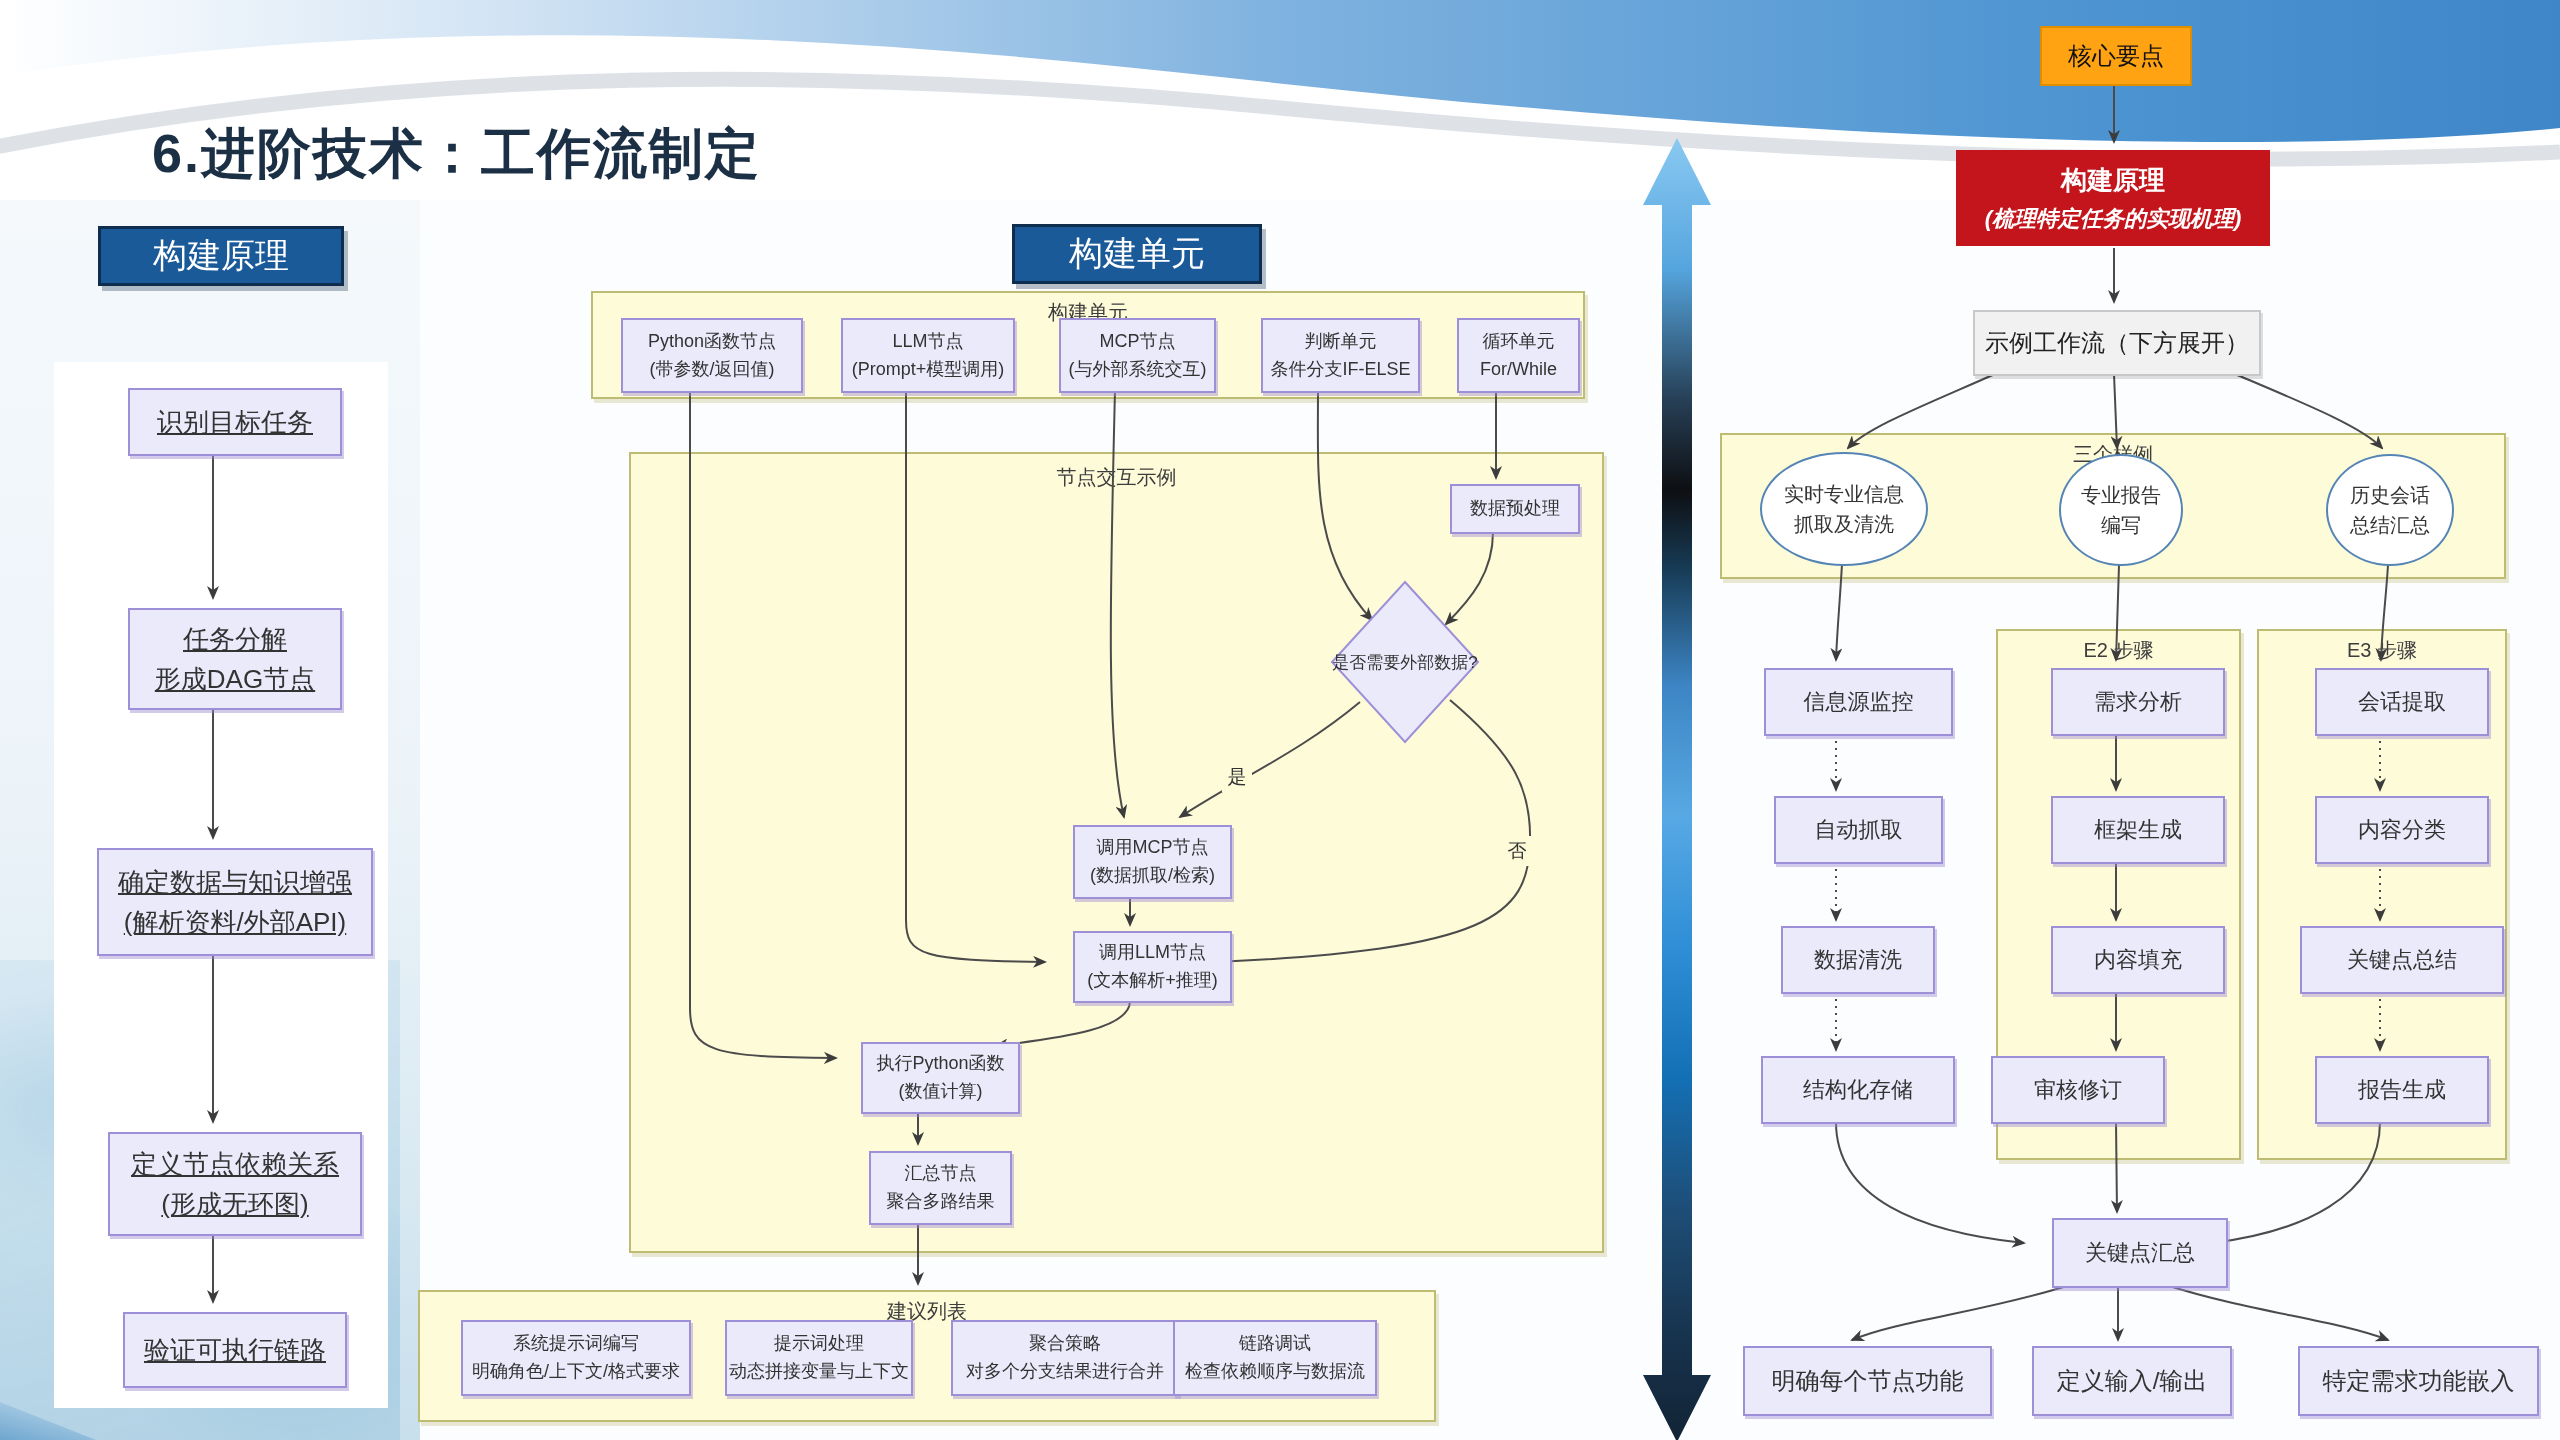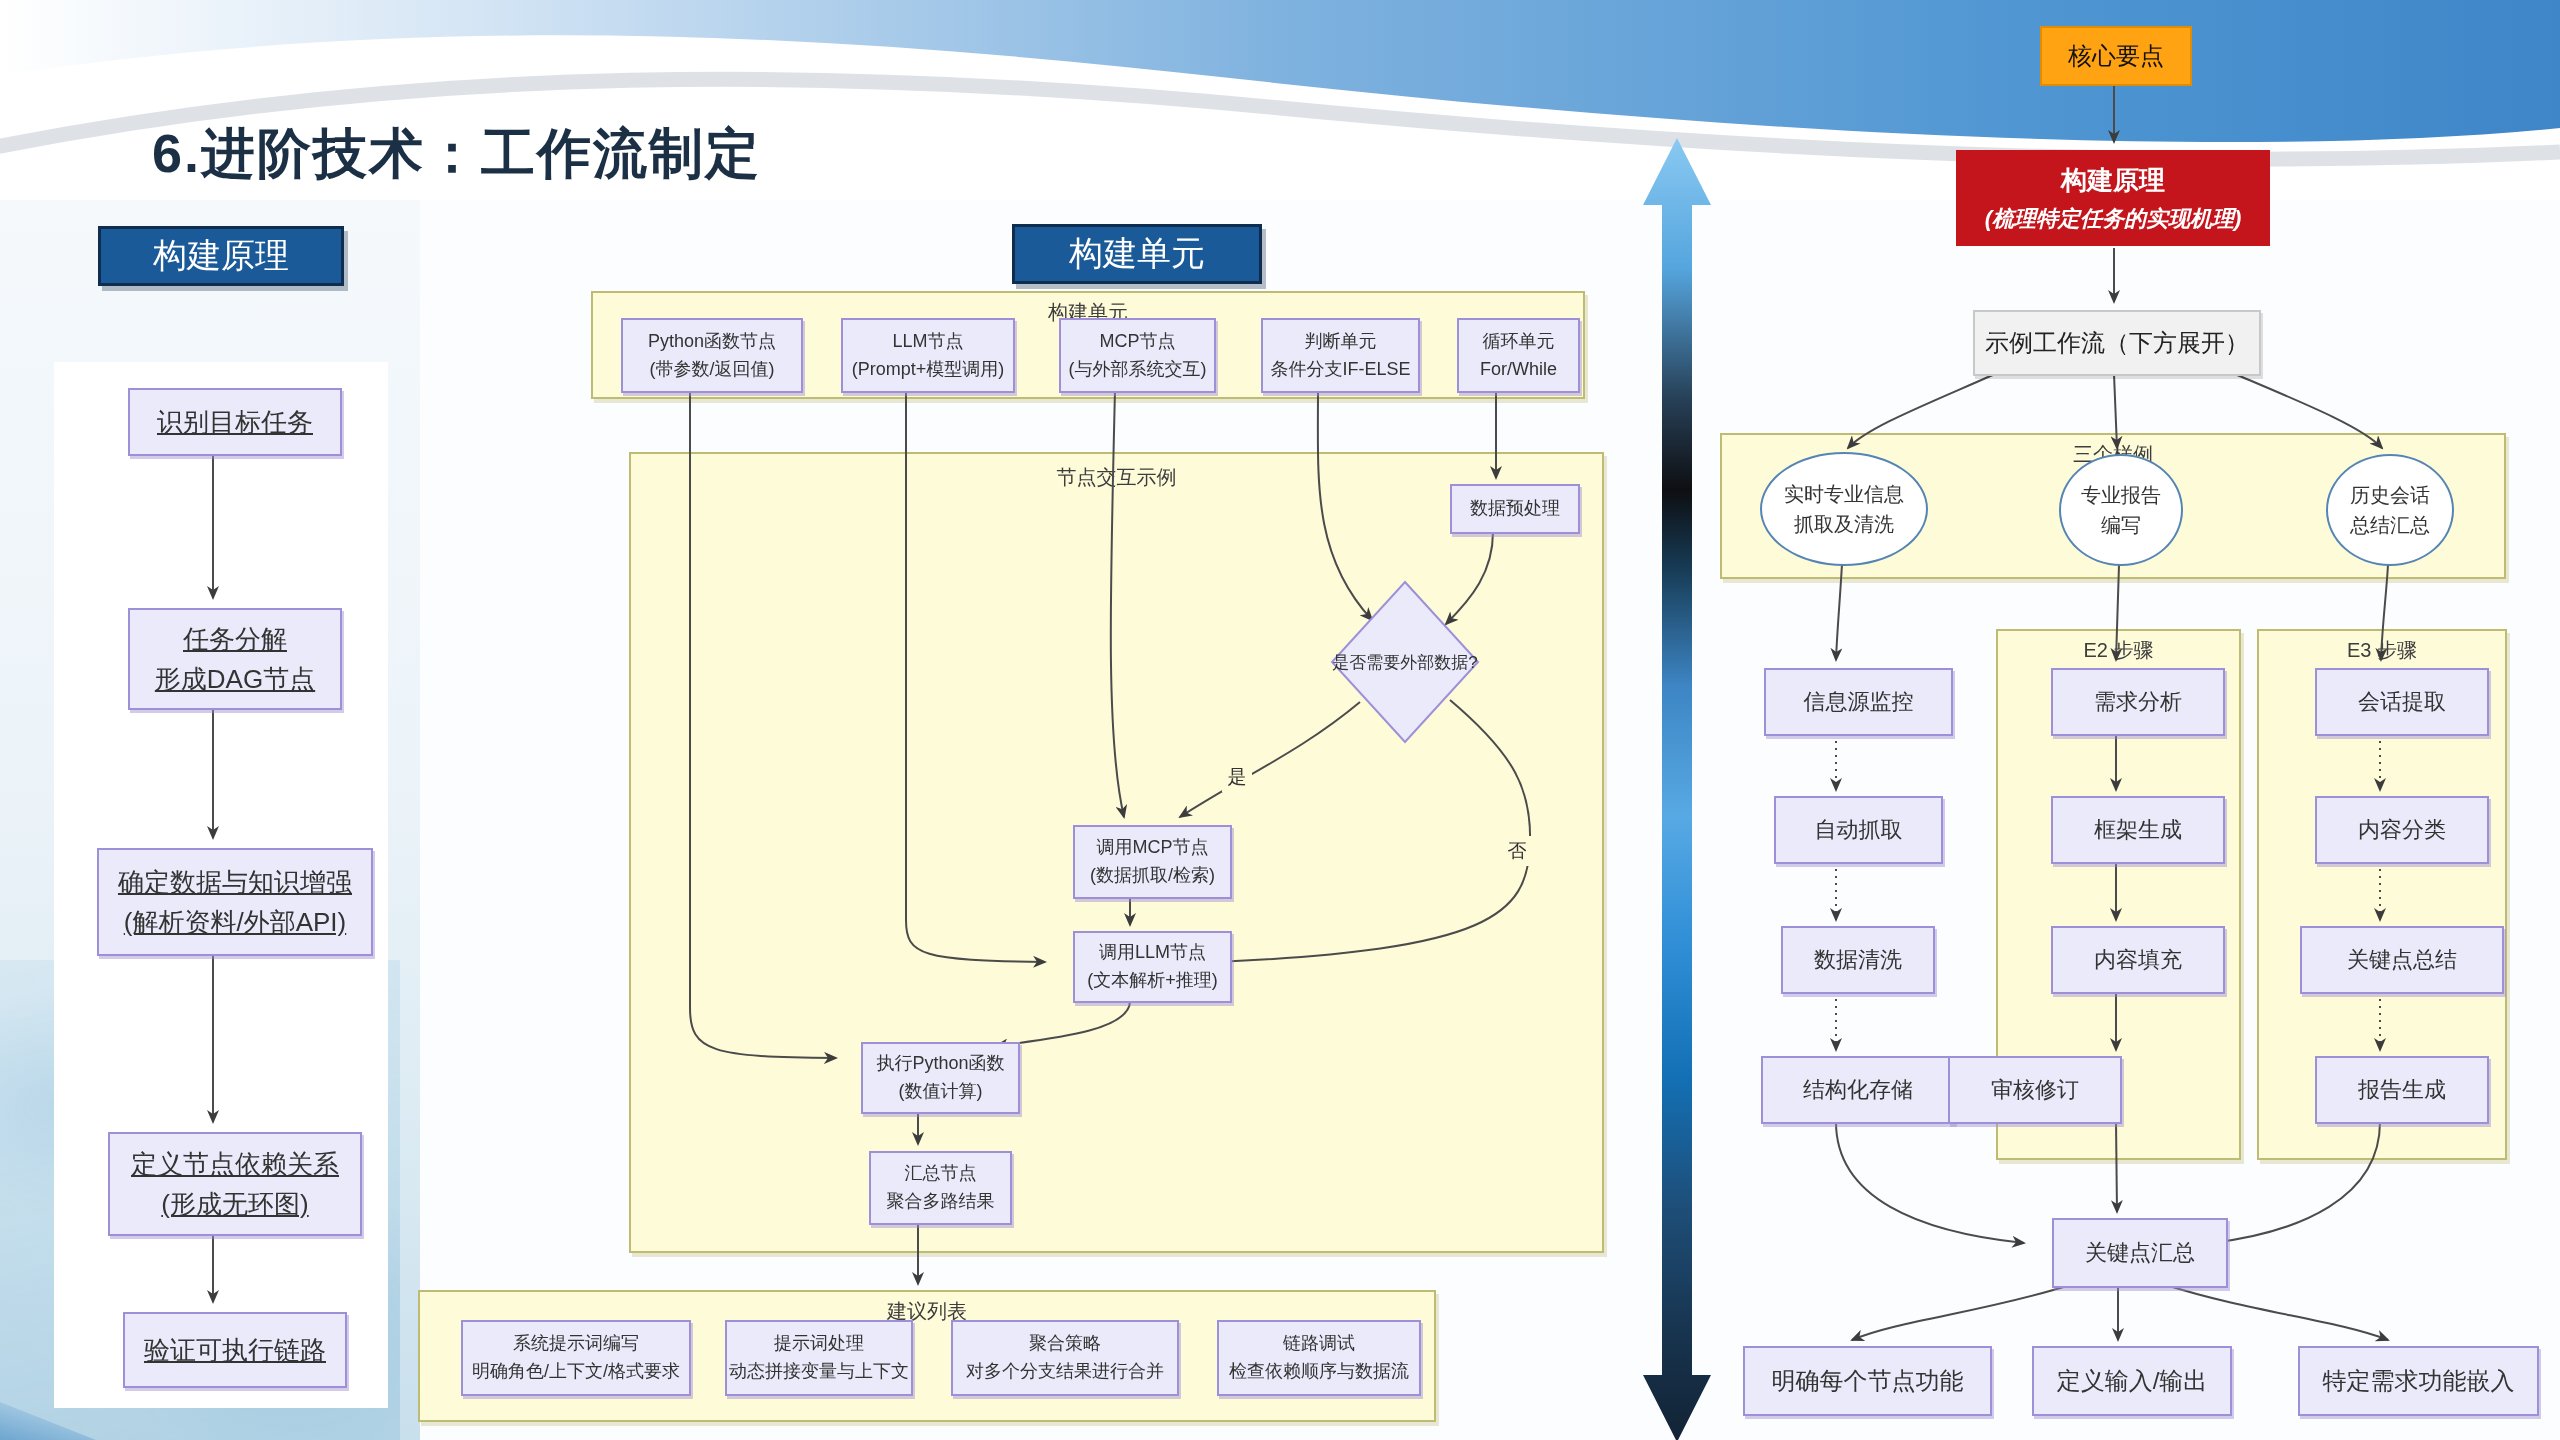--- a/index.html
+++ b/index.html
@@ -130,21 +130,21 @@
 
   <div class="abs ypanel" style="left:418px;top:1290px;width:1014px;height:128px">
     <div class="plabel">建议列表</div>
   </div>
   <div class="abs lav mbox" style="left:441px;top:1320px;width:226px;height:72px">系统提示词编写
 明确角色/上下文/格式要求</div>
   <div class="abs lav mbox" style="left:705px;top:1320px;width:184px;height:72px">提示词处理
 动态拼接变量与上下文</div>
   <div class="abs lav mbox" style="left:931px;top:1320px;width:224px;height:72px">聚合策略
 对多个分支结果进行合并</div>
-  <div class="abs lav mbox" style="left:1197px;top:1320px;width:200px;height:72px">链路调试
+  <div class="abs lav mbox" style="left:1153px;top:1320px;width:200px;height:72px">链路调试
 检查依赖顺序与数据流</div>
 
   <svg class="abs bigarrow" style="left:1630px;top:120px" width="100" height="1330">
     <defs>
       <linearGradient id="bg2" x1="0" y1="0" x2="0" y2="1">
         <stop offset="0" stop-color="#8ac9f2"></stop>
         <stop offset="0.1" stop-color="#55a5de"></stop>
         <stop offset="0.2" stop-color="#274057"></stop>
         <stop offset="0.27" stop-color="#0e0f12"></stop>
         <stop offset="0.33" stop-color="#173b55"></stop>
@@ -183,21 +183,21 @@
   <div class="abs lav ebox" style="left:1754px;top:796px;width:165px;height:64px">自动抓取</div>
   <div class="abs lav ebox" style="left:1761px;top:926px;width:150px;height:64px">数据清洗</div>
   <div class="abs lav ebox" style="left:1741px;top:1056px;width:190px;height:64px">结构化存储</div>
 
   <div class="abs ypanel" style="left:1996px;top:629px;width:241px;height:527px">
     <div class="plabel">E2 步骤</div>
   </div>
   <div class="abs lav ebox" style="left:2031px;top:668px;width:170px;height:64px">需求分析</div>
   <div class="abs lav ebox" style="left:2031px;top:796px;width:170px;height:64px">框架生成</div>
   <div class="abs lav ebox" style="left:2031px;top:926px;width:170px;height:64px">内容填充</div>
-  <div class="abs lav ebox" style="left:1928px;top:1056px;width:170px;height:64px">审核修订</div>
+  <div class="abs lav ebox" style="left:1971px;top:1056px;width:170px;height:64px">审核修订</div>
 
   <div class="abs ypanel" style="left:2257px;top:629px;width:246px;height:527px">
     <div class="plabel">E3 步骤</div>
   </div>
   <div class="abs lav ebox" style="left:2295px;top:668px;width:170px;height:64px">会话提取</div>
   <div class="abs lav ebox" style="left:2295px;top:796px;width:170px;height:64px">内容分类</div>
   <div class="abs lav ebox" style="left:2280px;top:926px;width:200px;height:64px">关键点总结</div>
   <div class="abs lav ebox" style="left:2295px;top:1056px;width:170px;height:64px">报告生成</div>
 
   <div class="abs lav ebox" style="left:2032px;top:1218px;width:172px;height:66px">关键点汇总</div>

